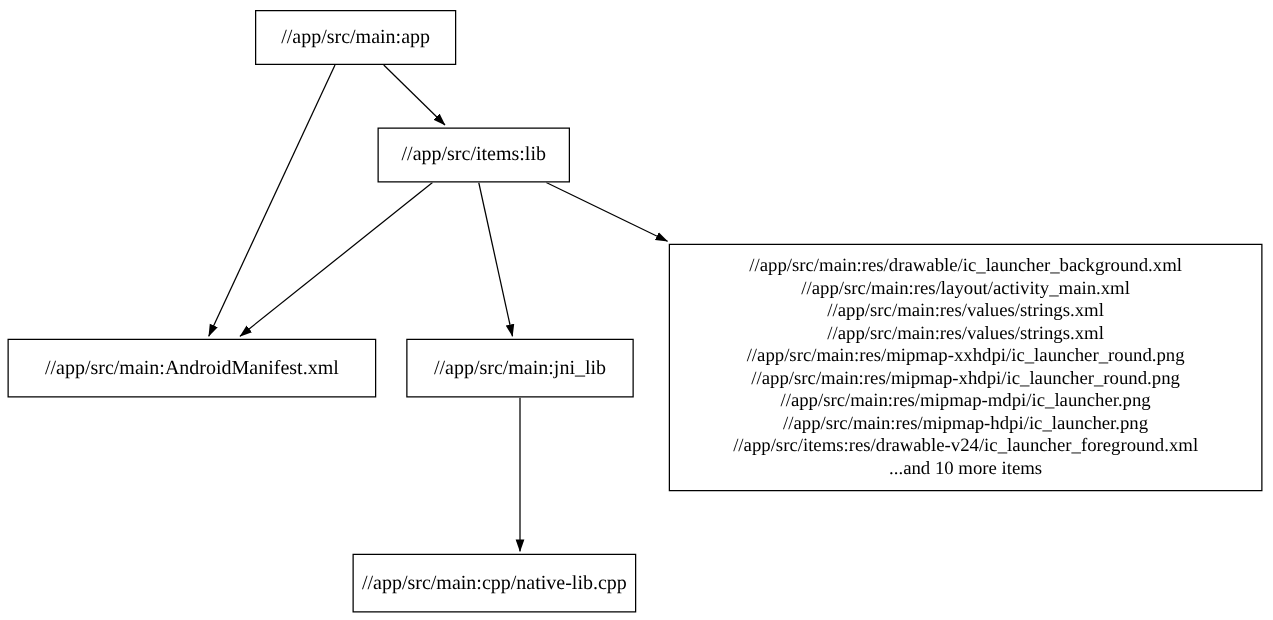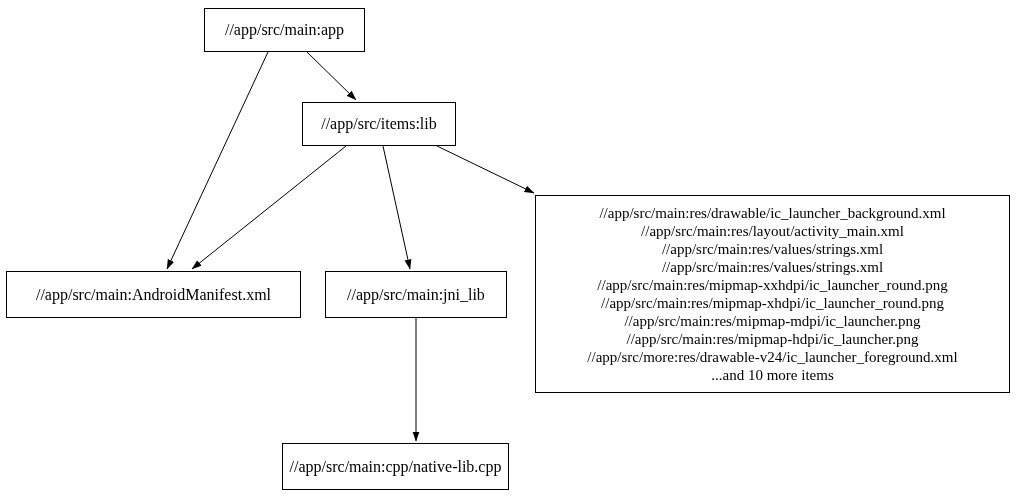--- a/index.html
+++ b/index.html
@@ -83,21 +83,21 @@
 
   <div class="node node-res">
     <div class="res-line">//app/src/main:res/drawable/ic_launcher_background.xml</div>
     <div class="res-line">//app/src/main:res/layout/activity_main.xml</div>
     <div class="res-line">//app/src/main:res/values/strings.xml</div>
     <div class="res-line">//app/src/main:res/values/strings.xml</div>
     <div class="res-line">//app/src/main:res/mipmap-xxhdpi/ic_launcher_round.png</div>
     <div class="res-line">//app/src/main:res/mipmap-xhdpi/ic_launcher_round.png</div>
     <div class="res-line">//app/src/main:res/mipmap-mdpi/ic_launcher.png</div>
     <div class="res-line">//app/src/main:res/mipmap-hdpi/ic_launcher.png</div>
-    <div class="res-line">//app/src/more:res/drawable-v24/ic_launcher_foreground.xml</div>
+    <div class="res-line">//app/src/items:res/drawable-v24/ic_launcher_foreground.xml</div>
     <div class="res-line">...and 10 more items</div>
   </div>
 
   <div class="node node-cpp">
     <span>//app/src/main:cpp/native-lib.cpp</span>
   </div>
 
 </div>
 
 </body></html>

